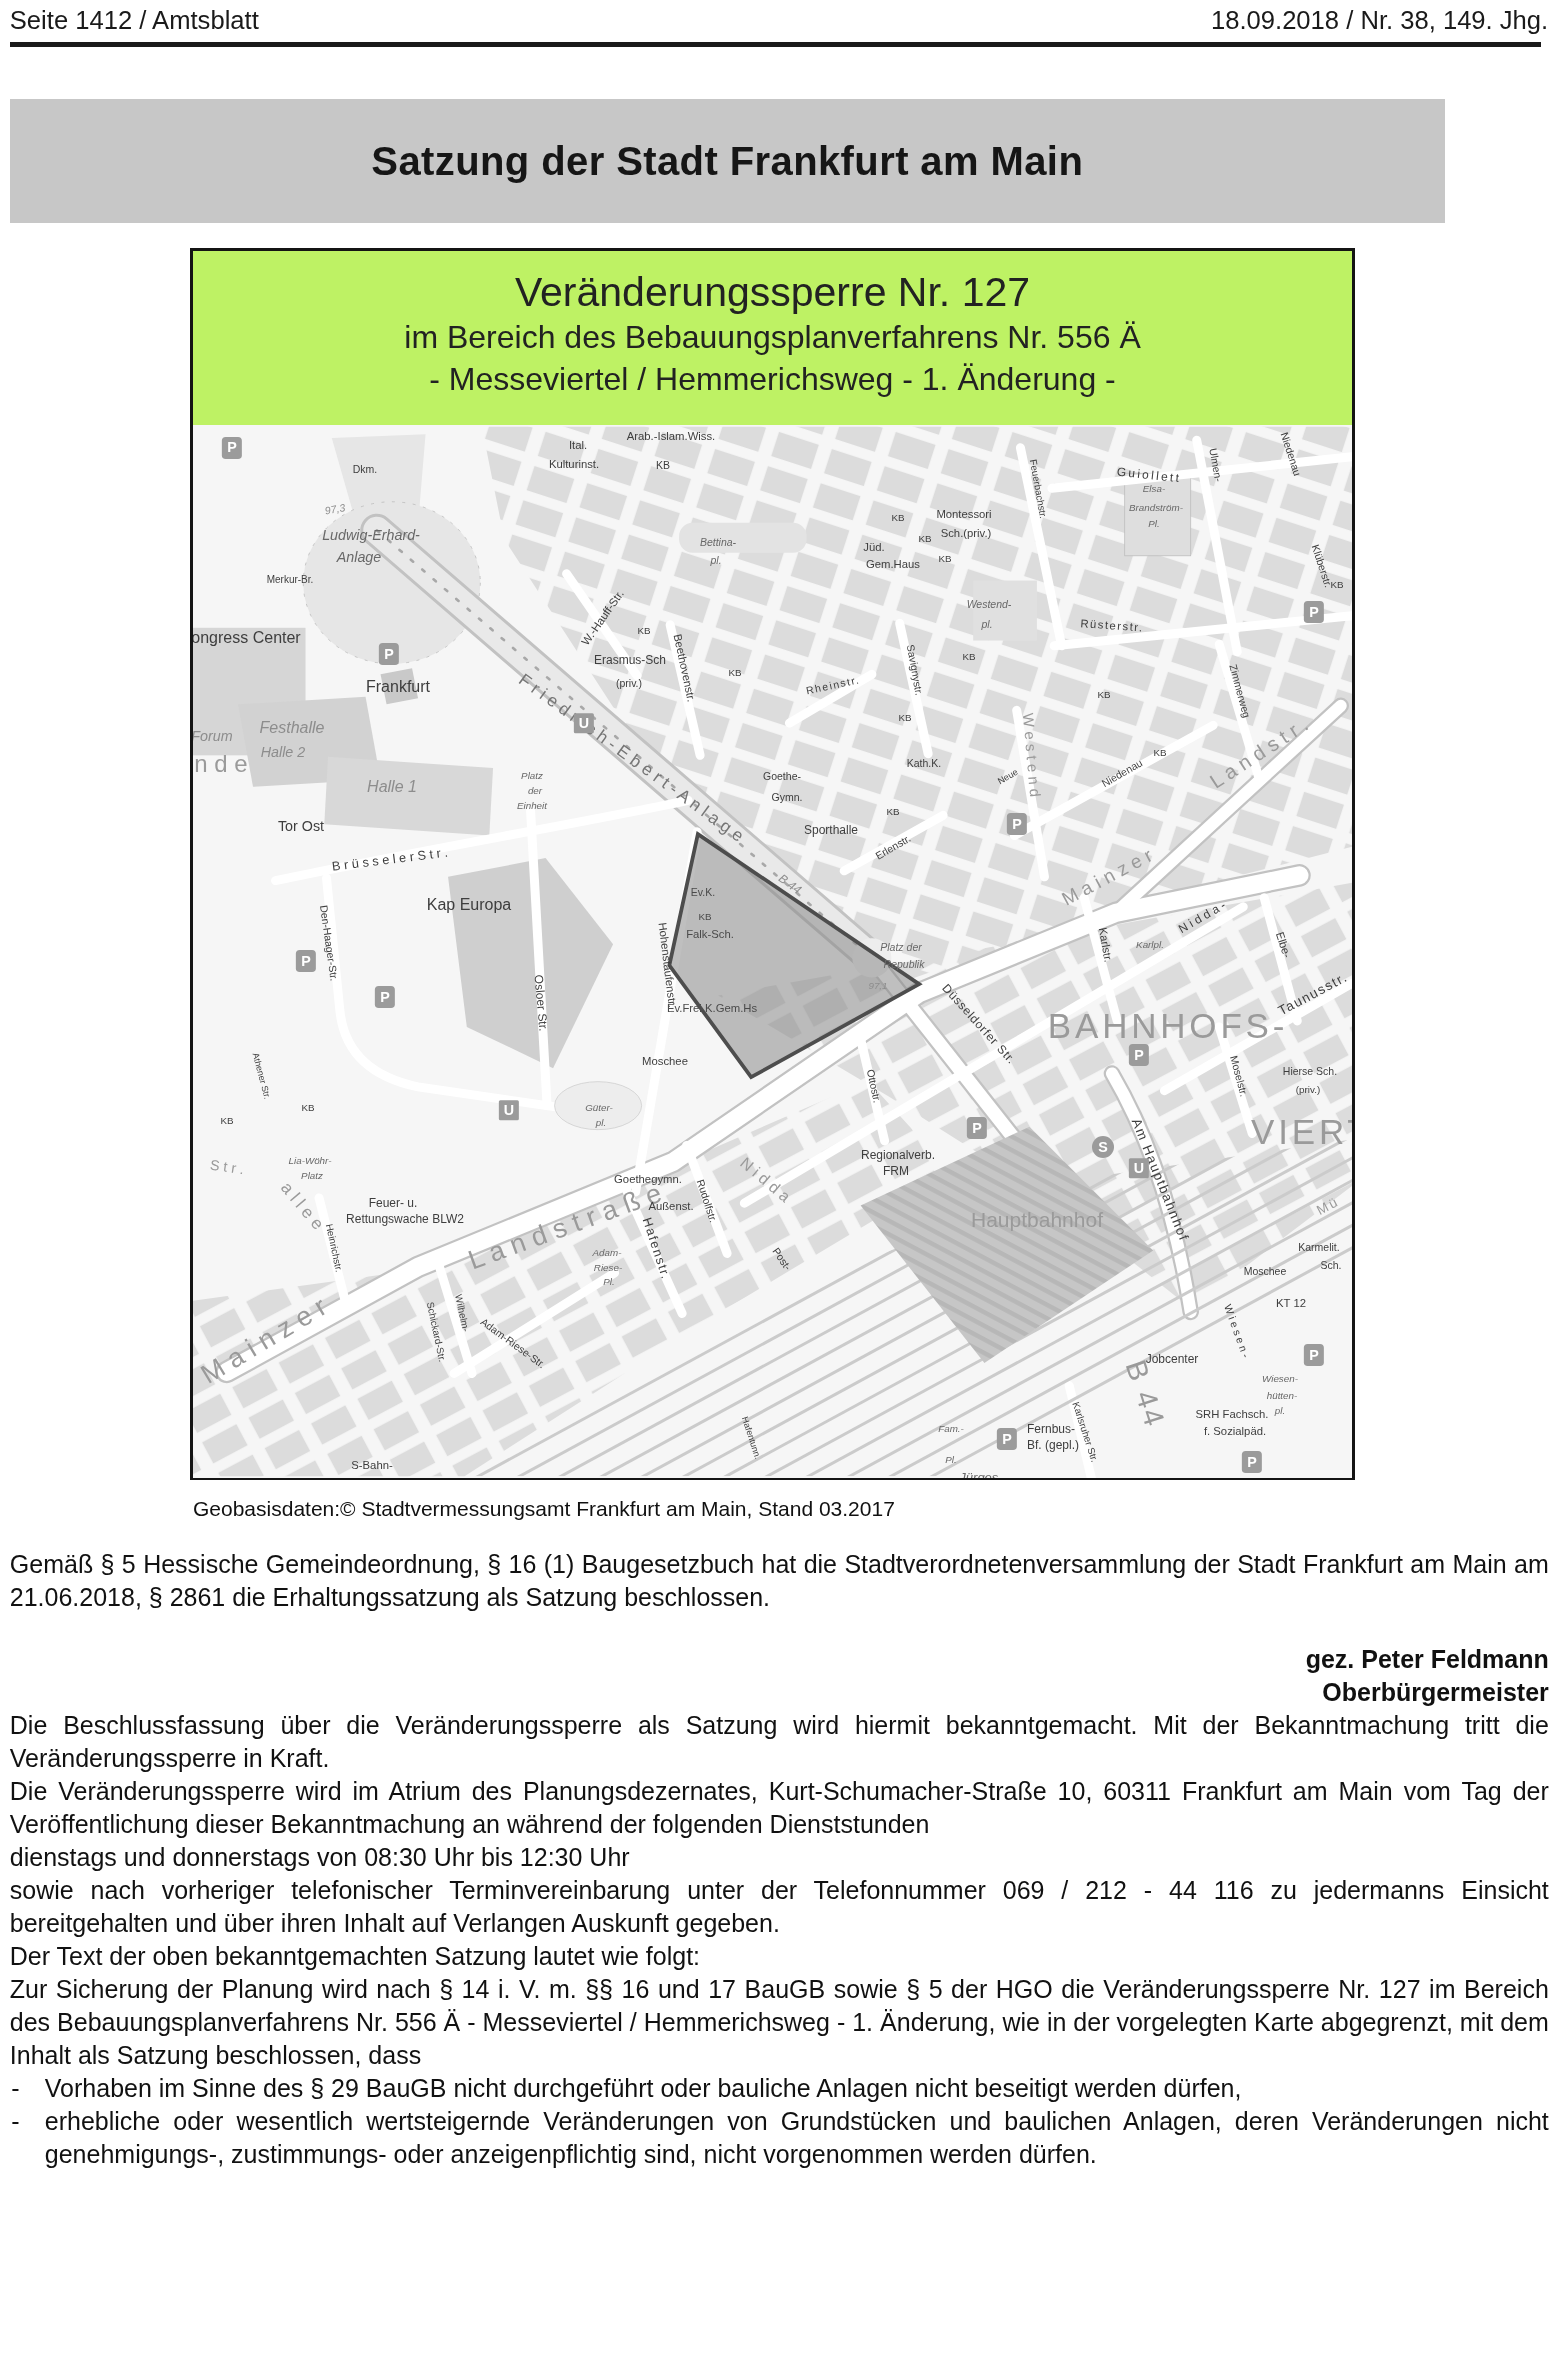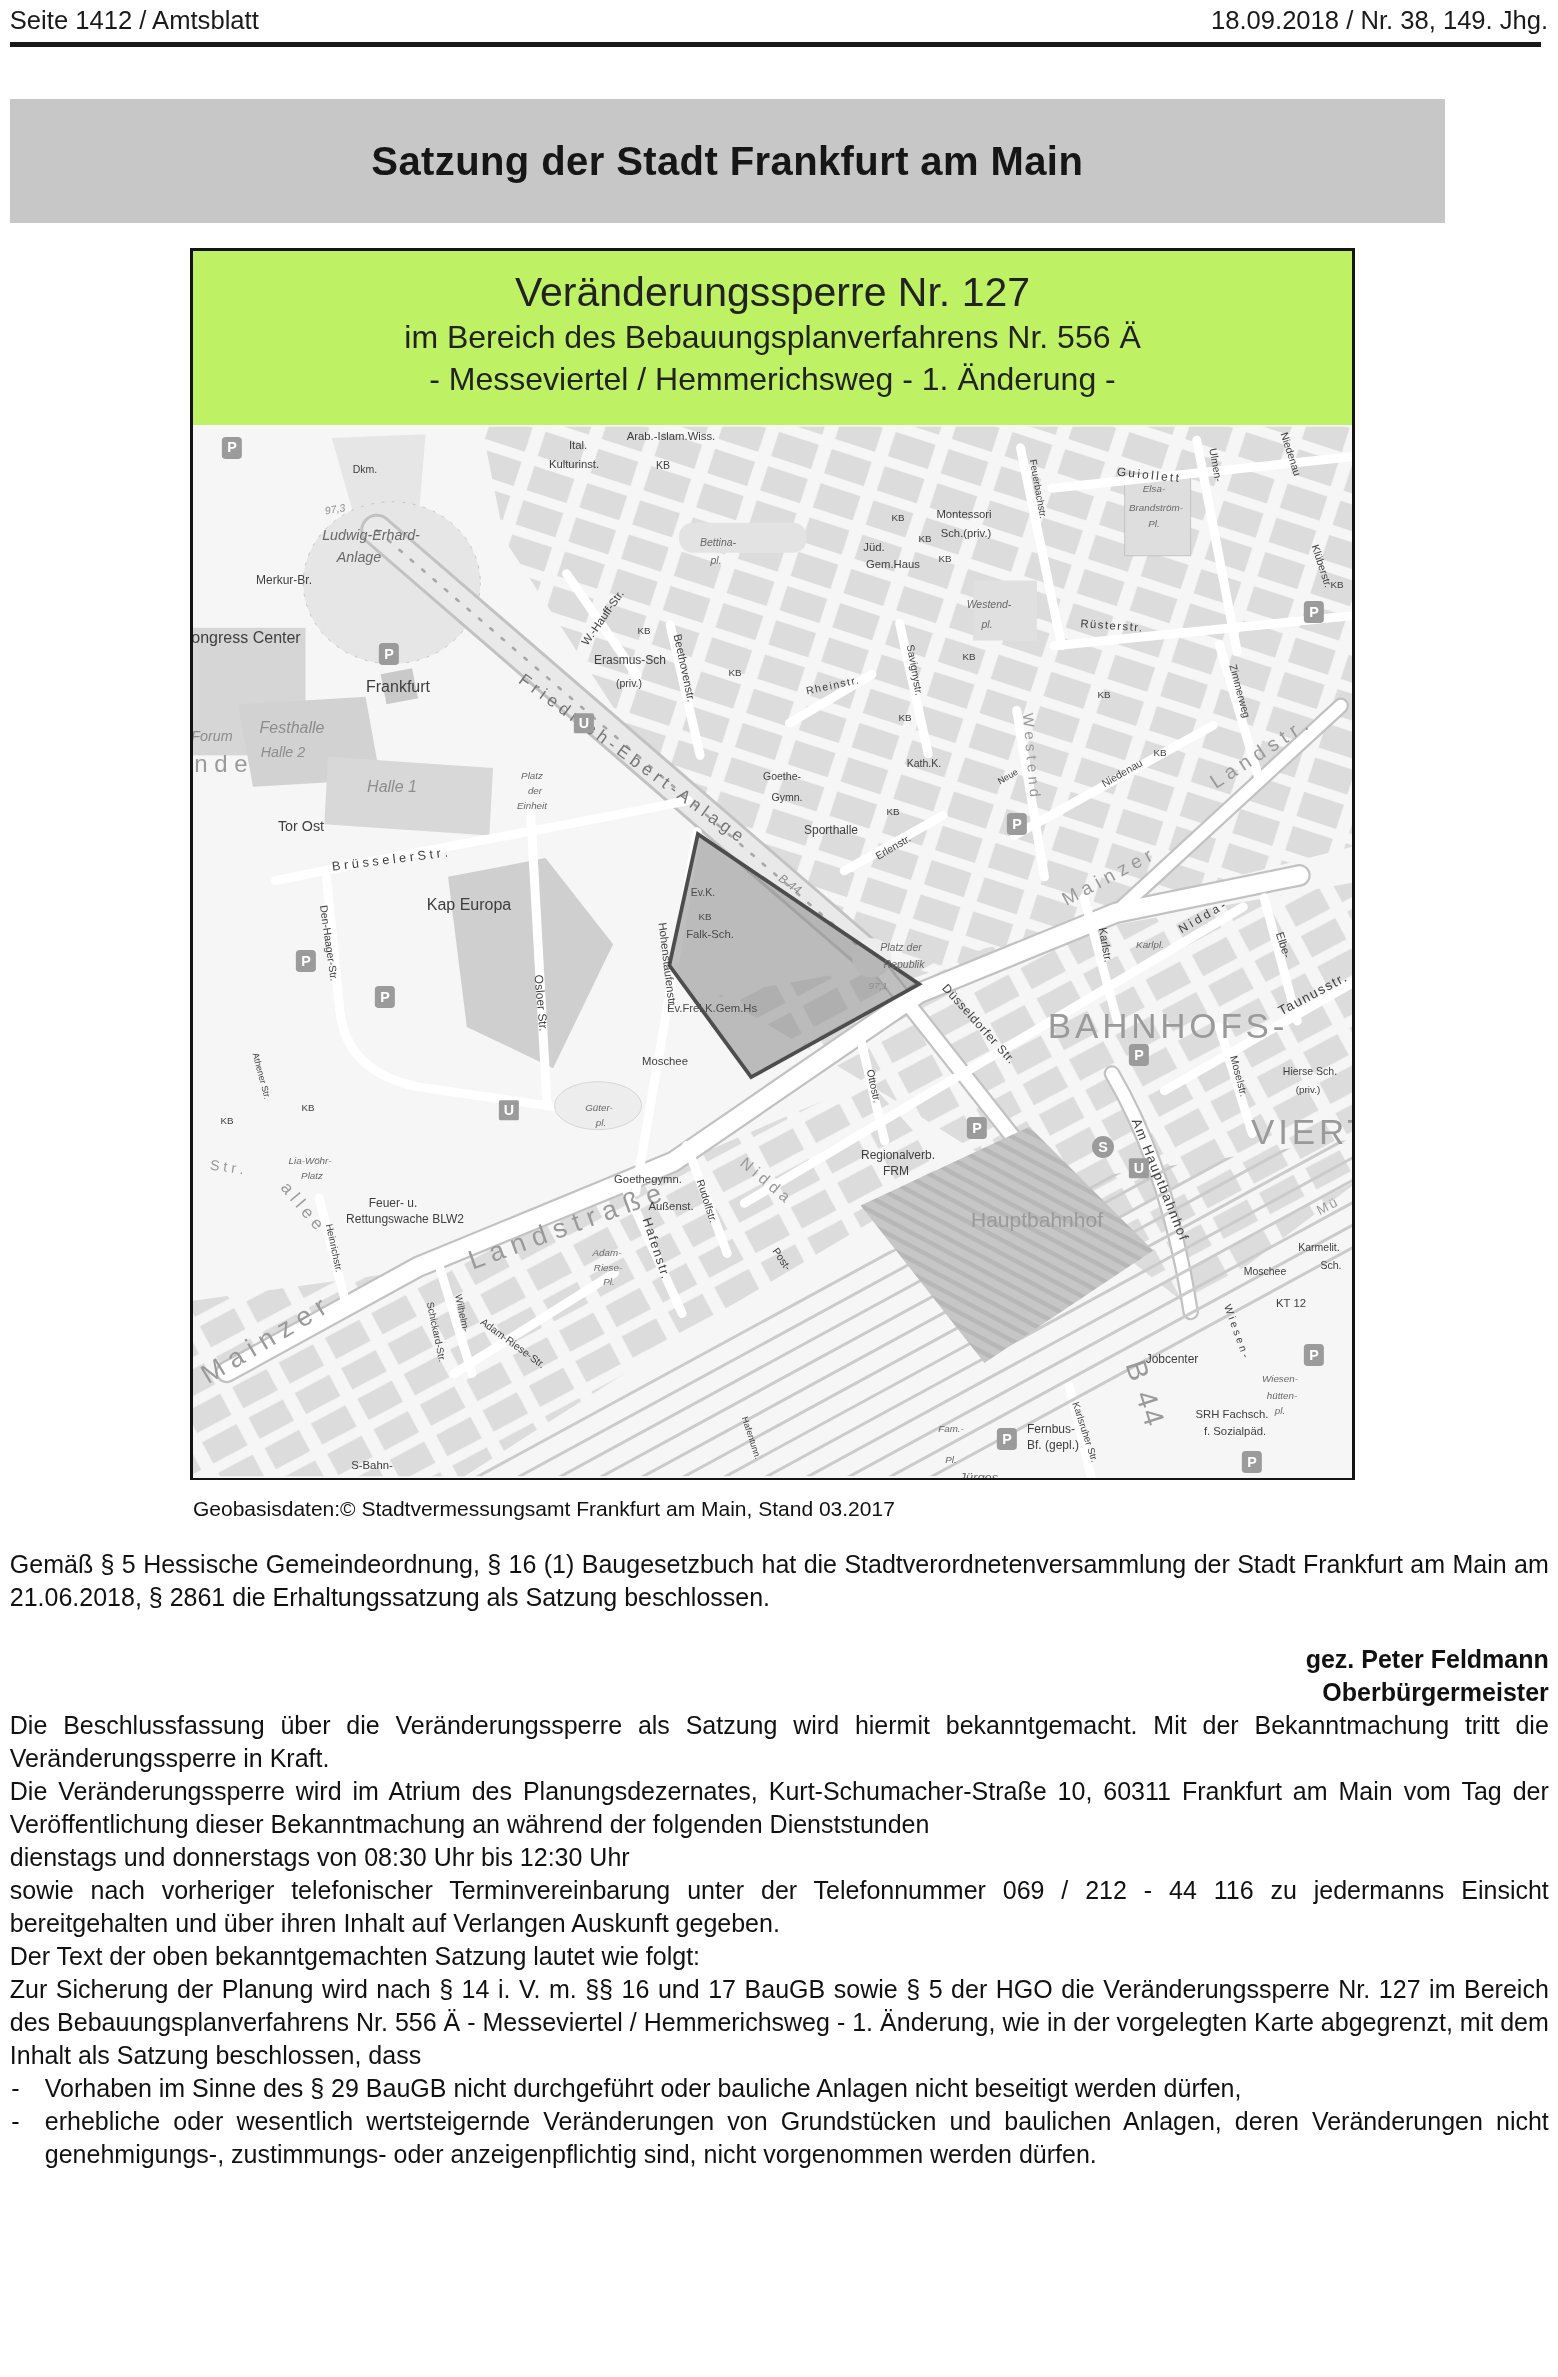--- a/index.html
+++ b/index.html
@@ -169,21 +169,21 @@
         <ellipse cx="540" cy="905" rx="58" ry="32" fill="#ededed" stroke="#cccccc"></ellipse>
 
         <polygon fill="#8a8a8a" fill-opacity="0.55" stroke="#4d4d4d" stroke-width="5" points="673,543 968,743 744,867 635,718"></polygon>
       </svg>
 
       <div class="labels">
           <span class="mlb " style="left: 172px; top: 44px; font-size: 10.5px; transform: translate(-50%, -50%);">Dkm.</span>
           <span class="mlb gy2" style="left: 142px; top: 84px; font-size: 10.5px; transform: translate(-50%, -50%) rotate(-10deg);">97,3</span>
           <span class="mlb it" style="left: 178px; top: 110px; font-size: 14.3px; transform: translate(-50%, -50%);">Ludwig-Erhard-</span>
           <span class="mlb it" style="left: 166px; top: 132px; font-size: 14.3px; transform: translate(-50%, -50%);">Anlage</span>
-          <span class="mlb " style="left: 91px; top: 155px; font-size: 12px; transform: translate(-50%, -50%);">Merkur-Br.</span>
+          <span class="mlb " style="left: 97px; top: 155px; font-size: 10px; transform: translate(-50%, -50%);">Merkur-Br.</span>
           <span class="mlb " style="left: 53px; top: 213px; font-size: 16px; transform: translate(-50%, -50%);">ongress Center</span>
           <span class="mlb " style="left: 205px; top: 262px; font-size: 16px; transform: translate(-50%, -50%);">Frankfurt</span>
           <span class="mlb gy2" style="left: 99px; top: 303px; font-size: 16px; transform: translate(-50%, -50%);">Festhalle</span>
           <span class="mlb gy2" style="left: 19px; top: 311px; font-size: 14.3px; transform: translate(-50%, -50%);">Forum</span>
           <span class="mlb gy2" style="left: 90px; top: 327px; font-size: 14.3px; transform: translate(-50%, -50%);">Halle 2</span>
           <span class="mlb gy" style="left: 28px; top: 339px; font-size: 24px; transform: translate(-50%, -50%);">n d e</span>
           <span class="mlb gy2" style="left: 199px; top: 362px; font-size: 16px; transform: translate(-50%, -50%);">Halle 1</span>
           <span class="mlb " style="left: 385px; top: 21px; font-size: 11.3px; transform: translate(-50%, -50%);">Ital.</span>
           <span class="mlb " style="left: 381px; top: 40px; font-size: 11.3px; transform: translate(-50%, -50%);">Kulturinst.</span>
           <span class="mlb " style="left: 470px; top: 40px; font-size: 10.5px; transform: translate(-50%, -50%);">KB</span>

